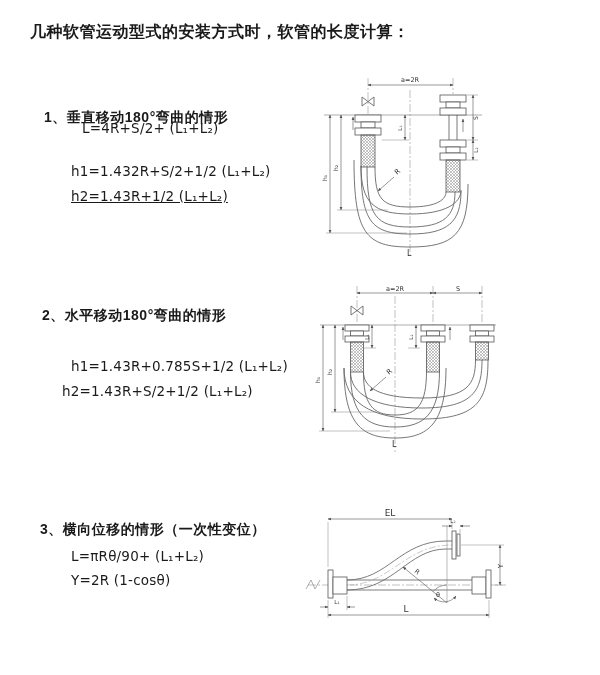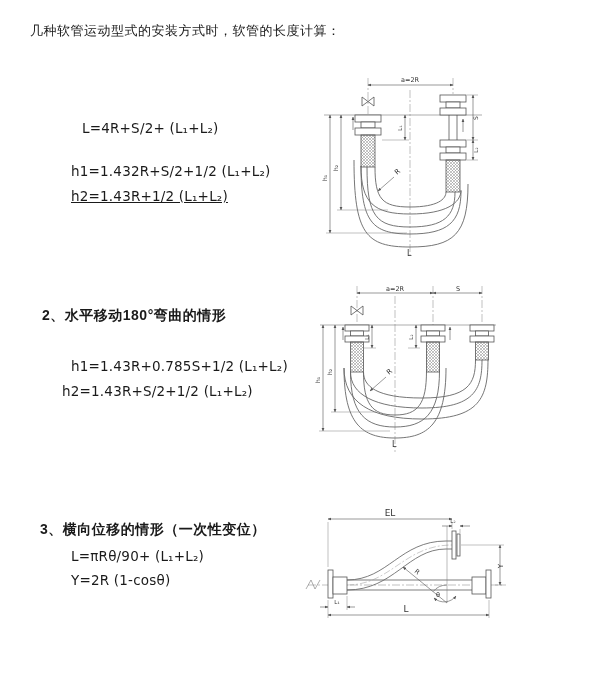--- a/index.html
+++ b/index.html
@@ -1,32 +1,33 @@
 <!DOCTYPE html>
 <html><head>
 <meta charset="utf-8">
 <style>
   html,body{margin:0;padding:0;background:#ffffff;}
   .page{position:relative;width:600px;height:675px;background:#ffffff;overflow:hidden;
         font-family:"Liberation Sans","DejaVu Sans",sans-serif;color:#1a1a1a;
         border-bottom:1px solid #d8d8d8;}
   .txt{position:absolute;white-space:nowrap;}
-  .doc-title{font-size:13px;font-weight:normal;letter-spacing:.5px;}
+  .doc-title{font-size:16px;font-weight:bold;letter-spacing:.5px;}
   .sec-heading{font-size:14px;font-weight:bold;letter-spacing:.5px;}
   .formula{font-size:13.5px;font-family:"DejaVu Sans","Liberation Sans",sans-serif;letter-spacing:.2px;}
   .diag{position:absolute;}
   svg text{font-family:"DejaVu Sans","Liberation Sans",sans-serif;fill:#333;}
 </style>
 </head>
 <body>
 
 <div class="page">
 
   <div class="txt doc-title" style="left:30px;top:22px;">几种软管运动型式的安装方式时，软管的长度计算：</div>
 
+  <div class="txt sec-heading" style="left:44px;top:109px;">1、垂直移动180°弯曲的情形</div>
   <div class="txt formula" style="left:71px;top:120px;margin-left:11px;">L=4R+S/2+ (L₁+L₂)</div>
   <div class="txt formula" style="left:71px;top:163px;">h1=1.432R+S/2+1/2 (L₁+L₂)</div>
   <div class="txt formula" style="left:71px;top:188px;text-decoration:underline;">h2=1.43R+1/2 (L₁+L₂)</div>
 
   <div class="txt sec-heading" style="left:42px;top:307px;">2、水平移动180°弯曲的情形</div>
   <div class="txt formula" style="left:71px;top:358px;">h1=1.43R+0.785S+1/2 (L₁+L₂)</div>
   <div class="txt formula" style="left:62px;top:383px;">h2=1.43R+S/2+1/2 (L₁+L₂)</div>
 
   <div class="txt sec-heading" style="left:40px;top:521px;">3、横向位移的情形（一次性变位）</div>
   <div class="txt formula" style="left:71px;top:548px;">L=πRθ/90+ (L₁+L₂)</div>

